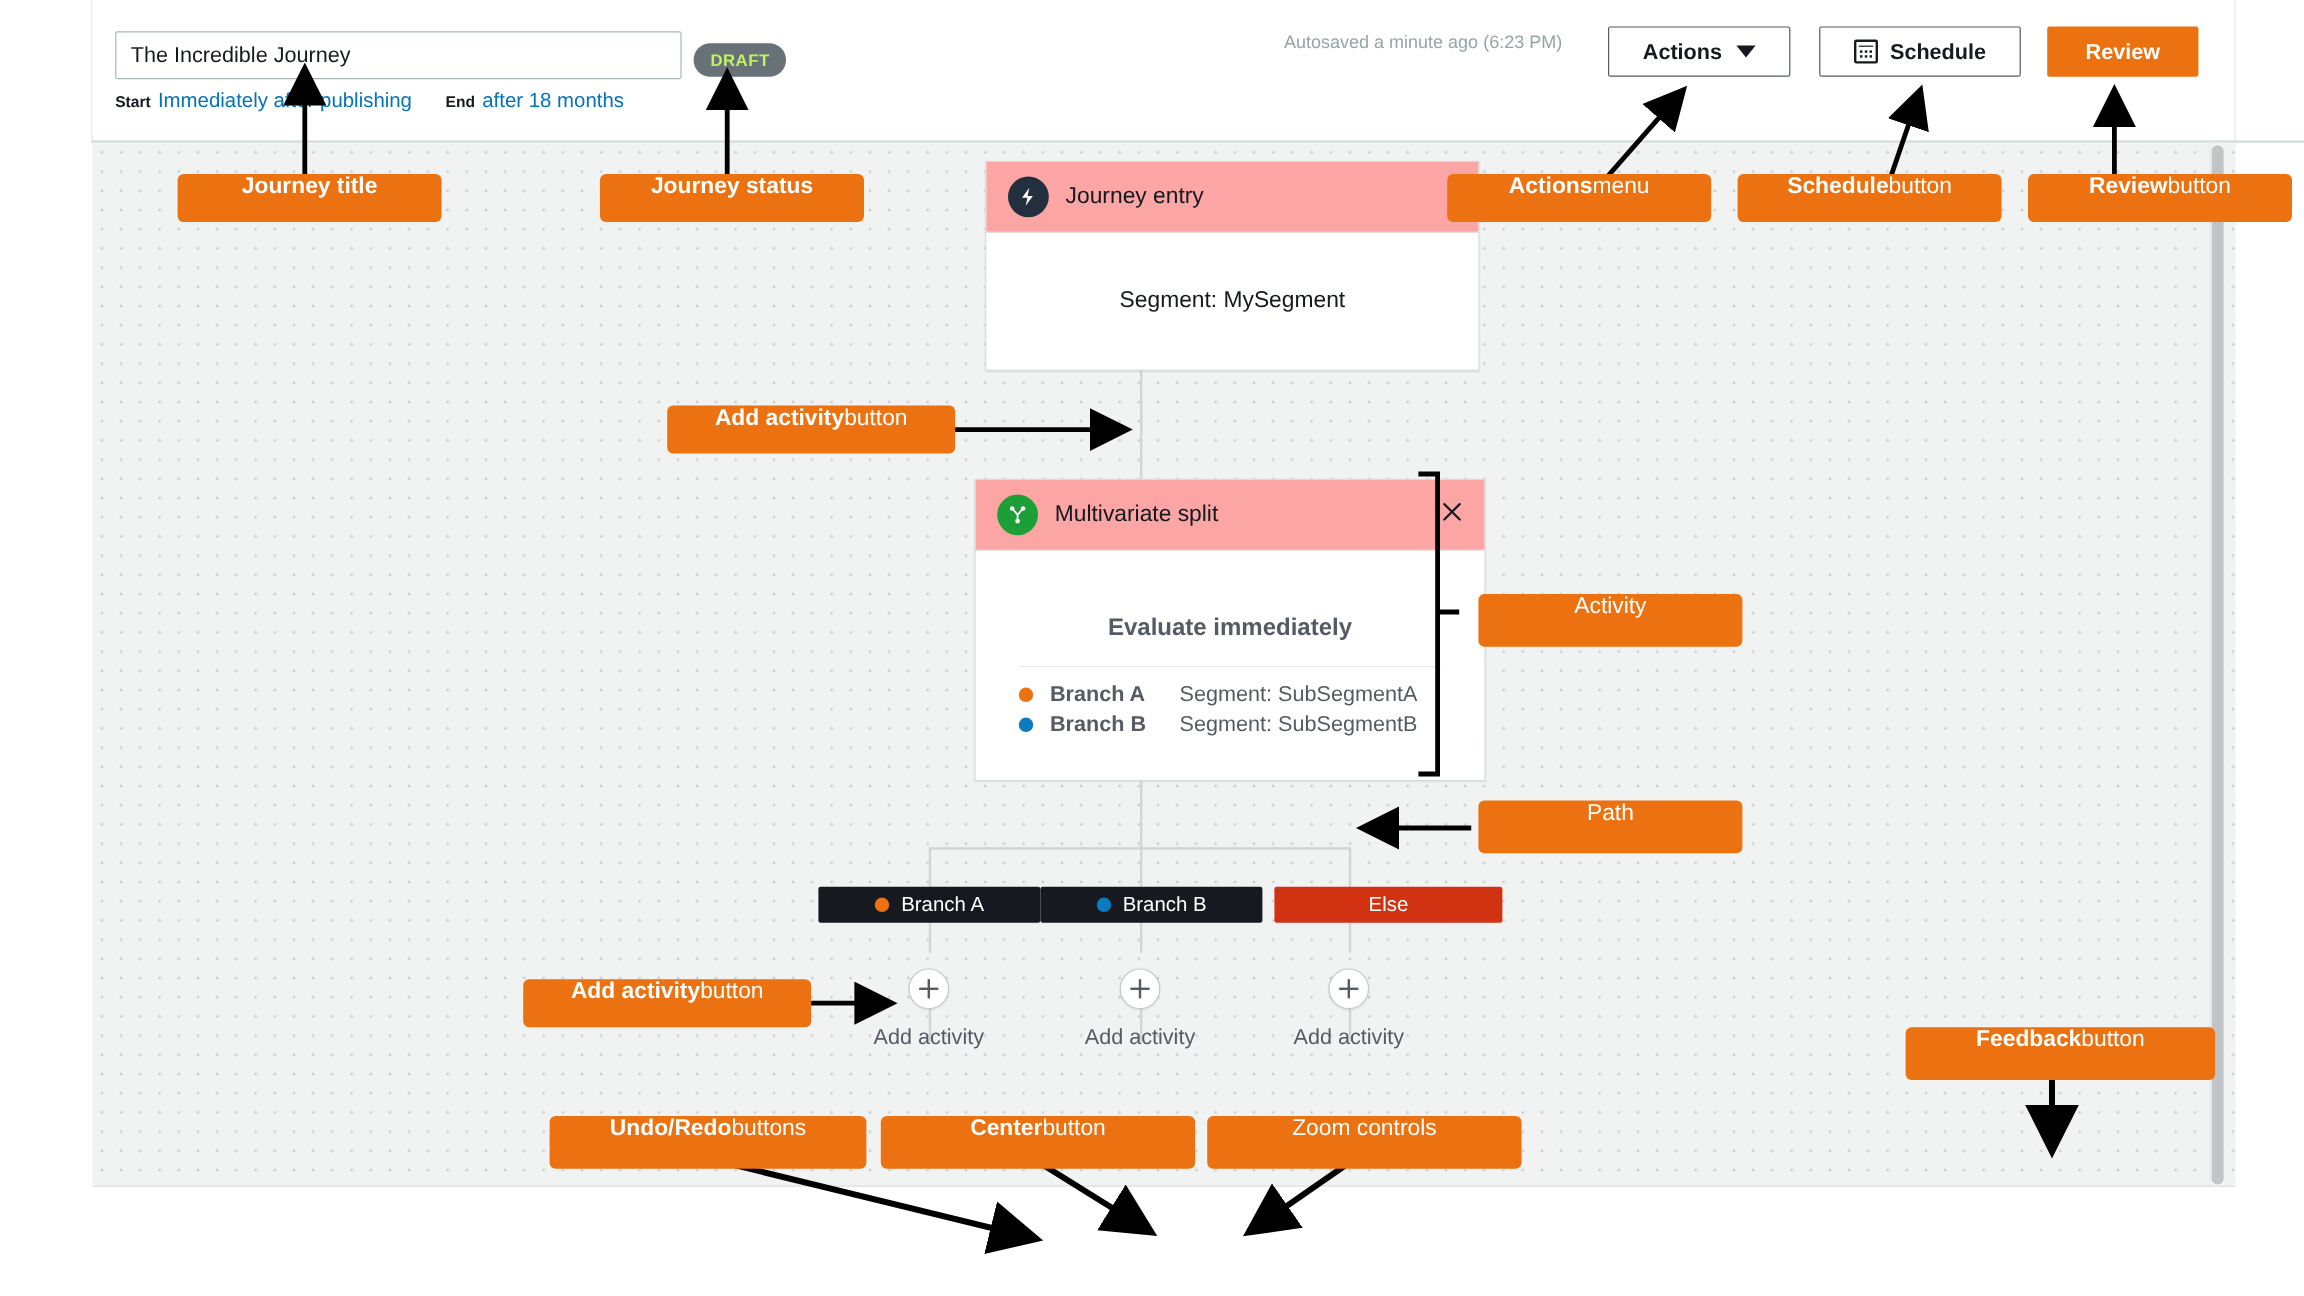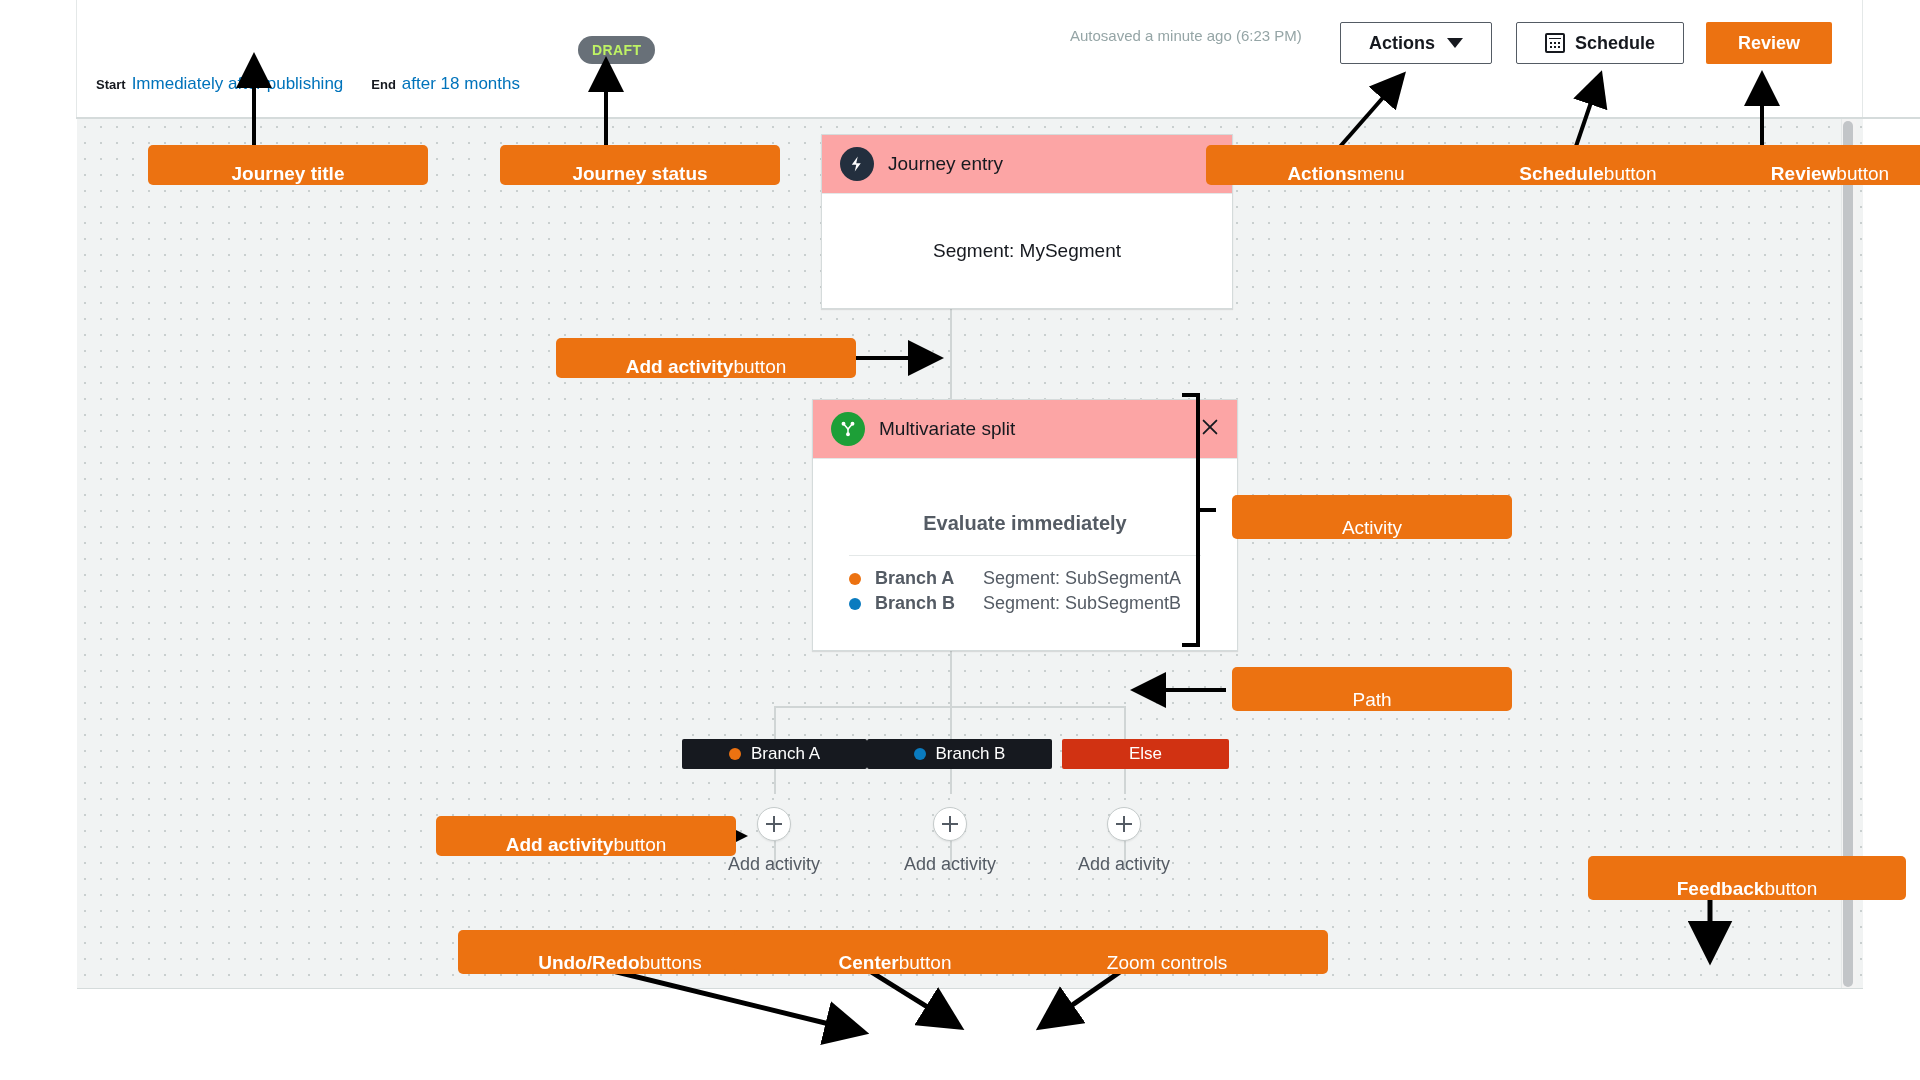--- a/index.html
+++ b/index.html
@@ -129,36 +129,37 @@
     background:#2a3543; color:#fff; font-size:17px; font-weight:bold;
     display:flex; align-items:center; justify-content:center; cursor:pointer; white-space:nowrap;
   }
 
   
   .toolbar { position:absolute; left:0; top:989px; width:1920px; height:91px; background:#fff; }
 
   
   .anno {
     position:absolute; background:#ec7211; color:#fff; border-radius:5px;
-    display:flex; align-items:flex-end; justify-content:center;
-    font-size:19px; white-space:nowrap; padding:0 34px; height:40px;
+    display:flex; align-items:flex-start; justify-content:center;
+    font-size:19px; white-space:nowrap; padding:0 4px; height:40px;
   }
   .anno b { font-weight:bold; }
   .anno span.reg { font-weight:normal; }
   .anno-svg { position:absolute; left:0; top:0; width:1920px; height:1080px; pointer-events:none; }
 </style>
 </head>
 <body>
 
 <div id="root">
 
   <div class="header">
     <div class="header-left-rule"></div>
     <div class="header-right-rule"></div>
 
+    <input class="title-input" value="The Incredible Journey" placeholder="Journey name" style="">
 
     <div class="draft-badge">DRAFT</div>
 
     <div class="schedule-line">
       <span class="sl-label">Start</span>
       <span class="sl-link">Immediately after publishing</span>
       <span class="sl-label" style="margin-left:22px;">End</span>
       <span class="sl-link">after 18 months</span>
     </div>
 
@@ -247,21 +248,21 @@
     </div>
 
     <div class="branch-pill pill-dark" style="left:605px; top:620px; width:185px;">
       <span class="dot" style="background:#ec7211;"></span>
       <span>Branch A</span>
     </div>
     <div class="branch-pill pill-dark" style="left:790px; top:620px; width:185px;">
       <span class="dot" style="background:#0a7bbf;"></span>
       <span>Branch B</span>
     </div>
-    <div class="branch-pill pill-else" style="left:985px; top:620px; width:167px;">
+    <div class="branch-pill pill-else" style="left:985px; top:620px; width:190px;">
       <span>Else</span>
     </div>
 
     <div class="plus-btn" style="left:680px; top:688px;">
       <span class="plus-glyph"></span>
     </div>
     <div class="add-label" style="left:600px; top:735px; width:194px;">Add activity</div>
 
     <div class="plus-btn" style="left:856px; top:688px;">
       <span class="plus-glyph"></span>

